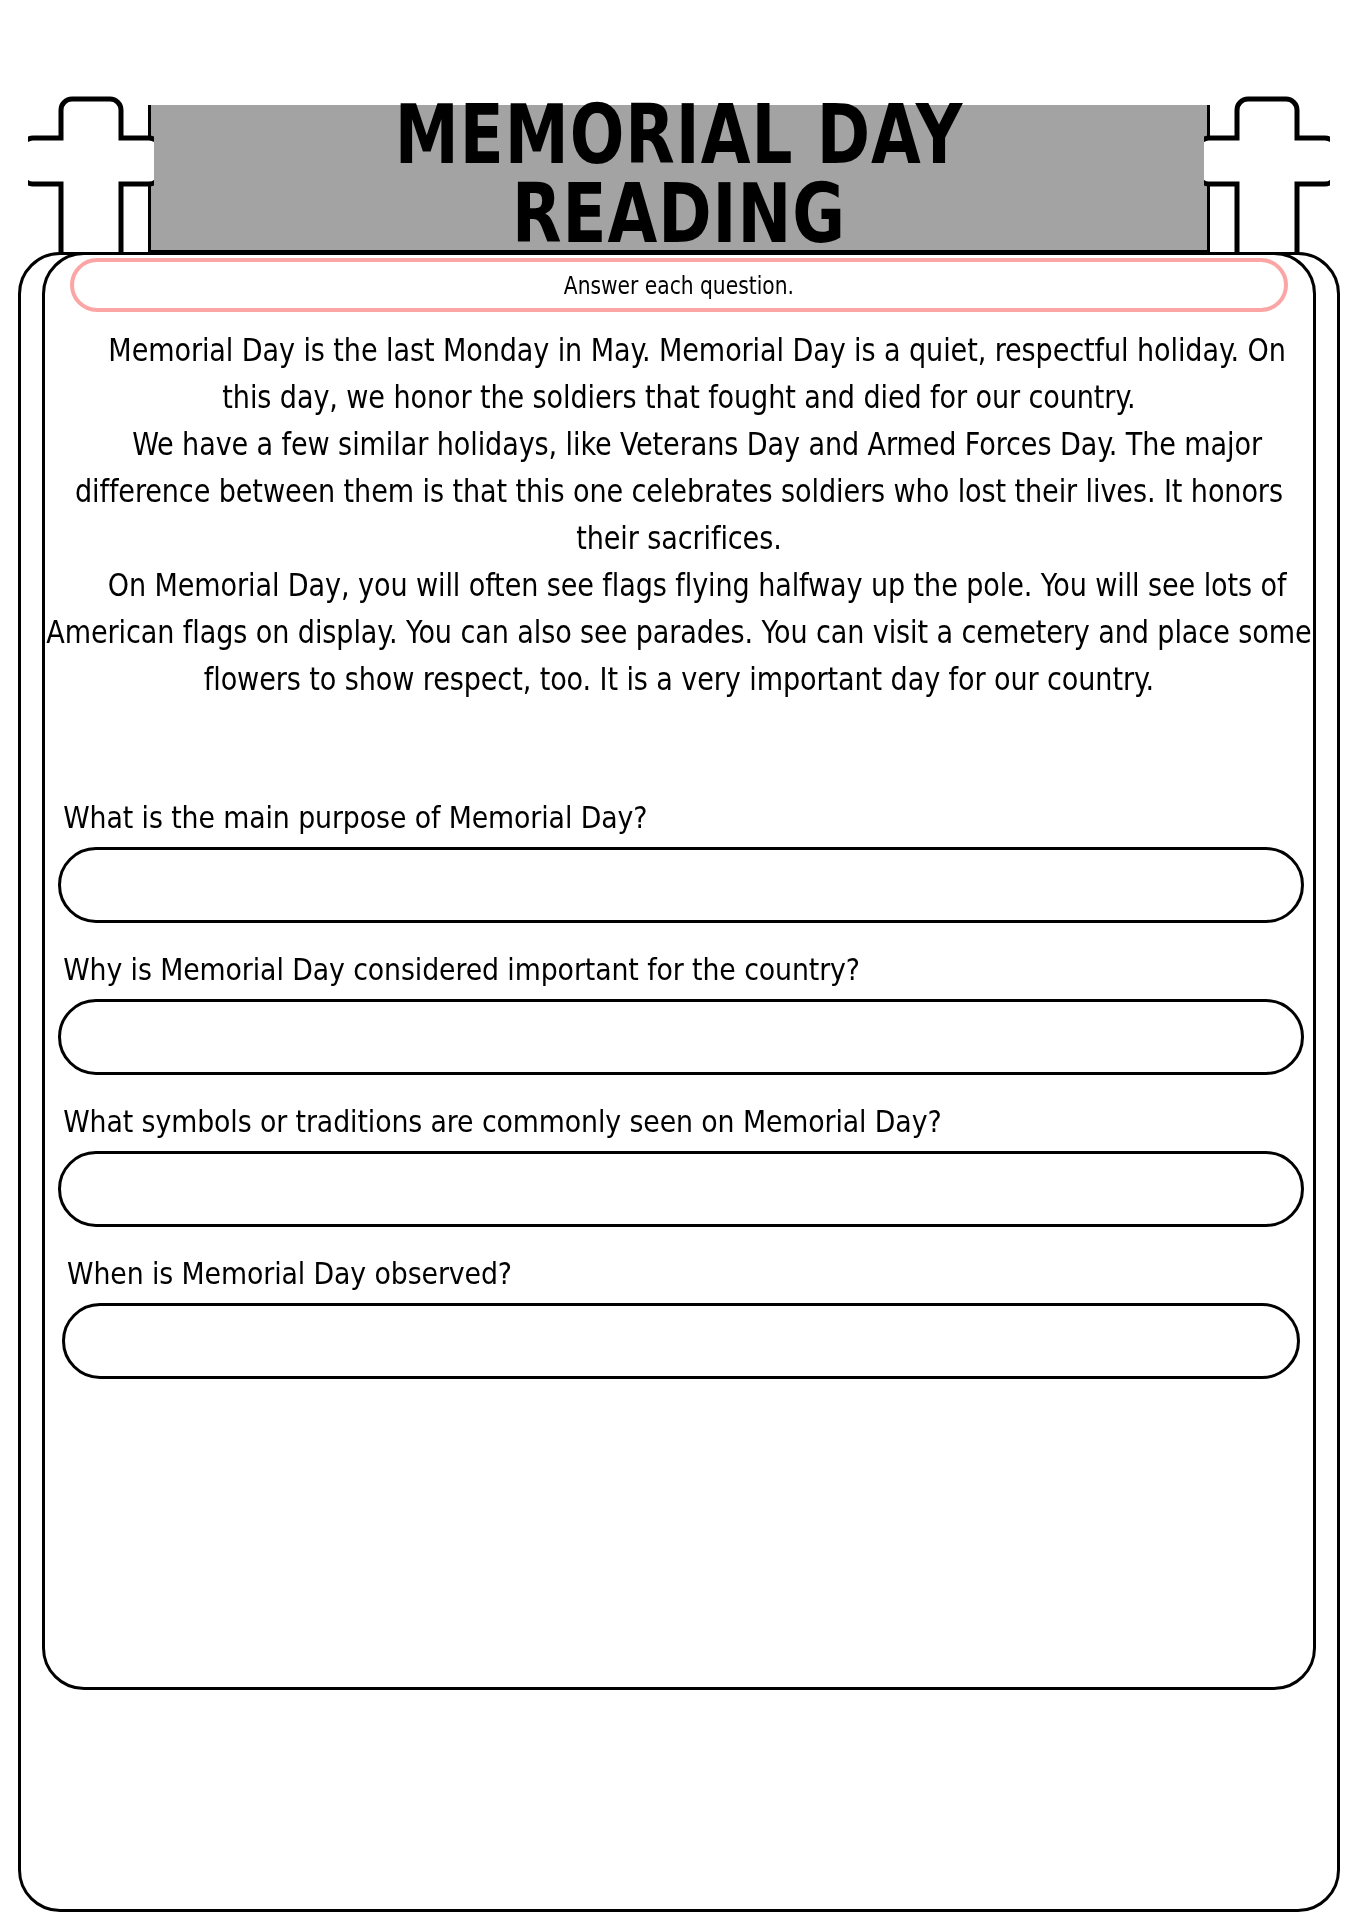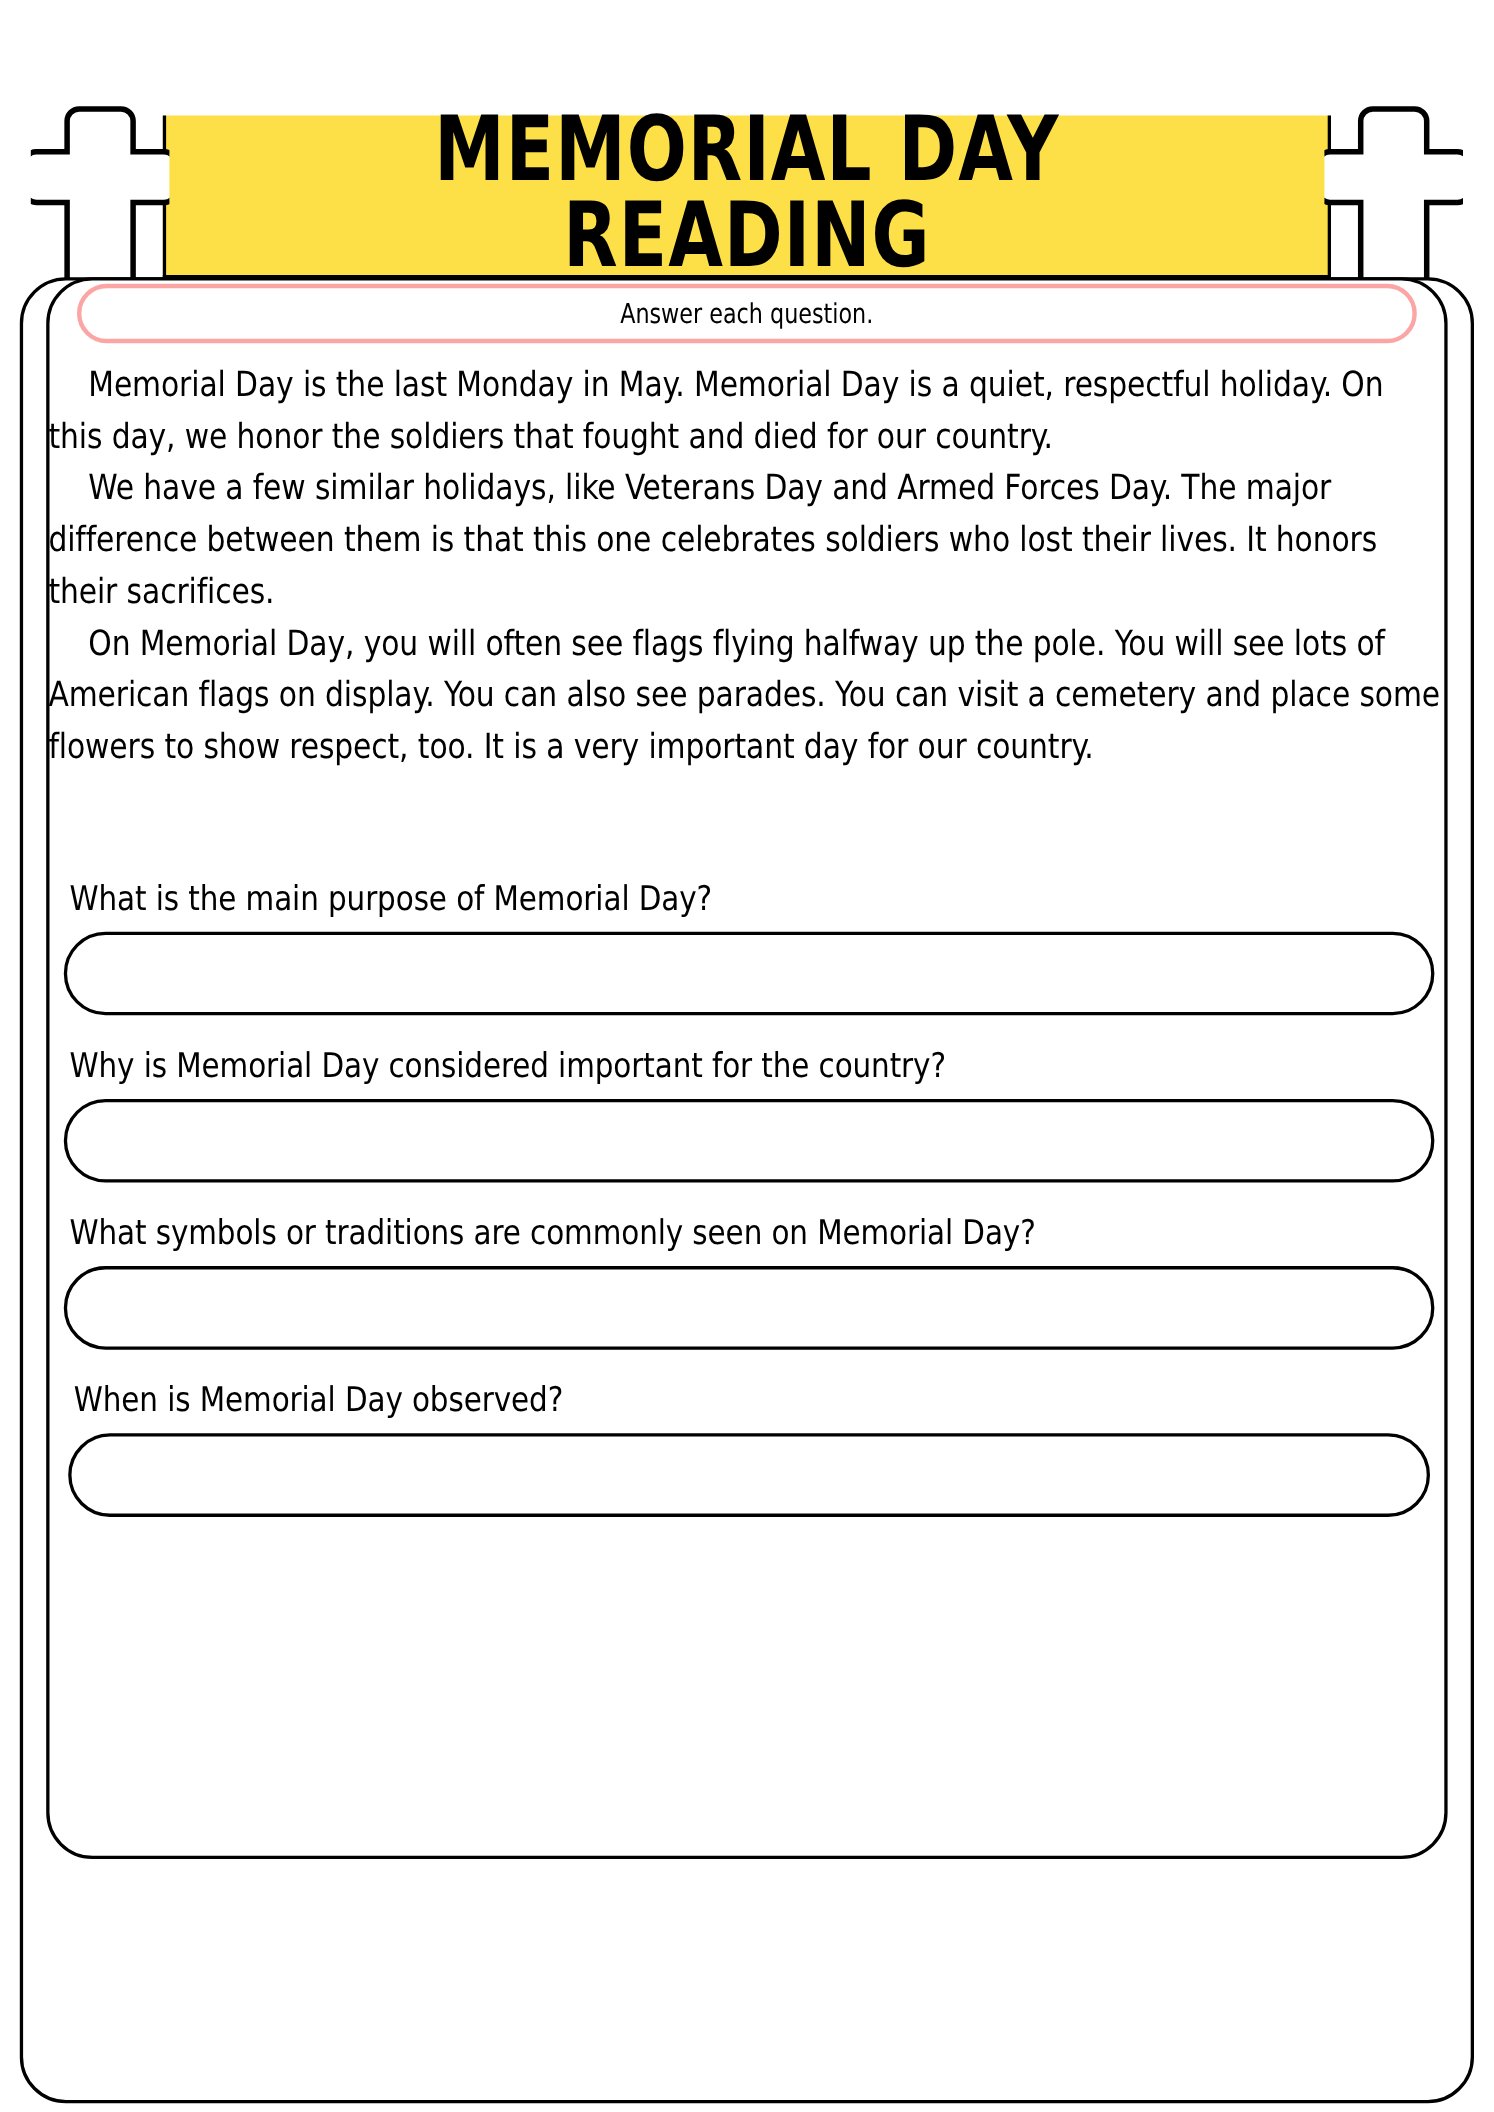--- a/index.html
+++ b/index.html
@@ -54,21 +54,21 @@
 
   
   .titleband {
     position: absolute;
     top: 105px;
     left: 148px;
     right: 148px;
     height: 148px;
     border: 3px solid #000;
     border-top: none;
-    background: #fde047;
+    background: #a3a3a3;
     display: flex;
     align-items: center;
     justify-content: center;
   }
   .title {
     text-align: center;
     font-family: "DejaVu Sans", sans-serif;
     font-weight: 900;
     font-size: 67px;
     line-height: .95;
@@ -131,20 +131,21 @@
     font-size: 25px;
     transform: scaleX(.9);
   }
 
   
   .passage {
     position: absolute;
     top: 327px;
     left: 44px;
     right: 44px;
+    text-align: center;
   }
   .passage p {
     margin: 0;
     font-family: "DejaVu Sans Condensed", "DejaVu Sans", sans-serif;
     font-size: 31.5px;
     line-height: 47px;
     text-indent: 38px;
     letter-spacing: -0.1px;
     transform: scaleX(.955);
     transform-origin: left top;

